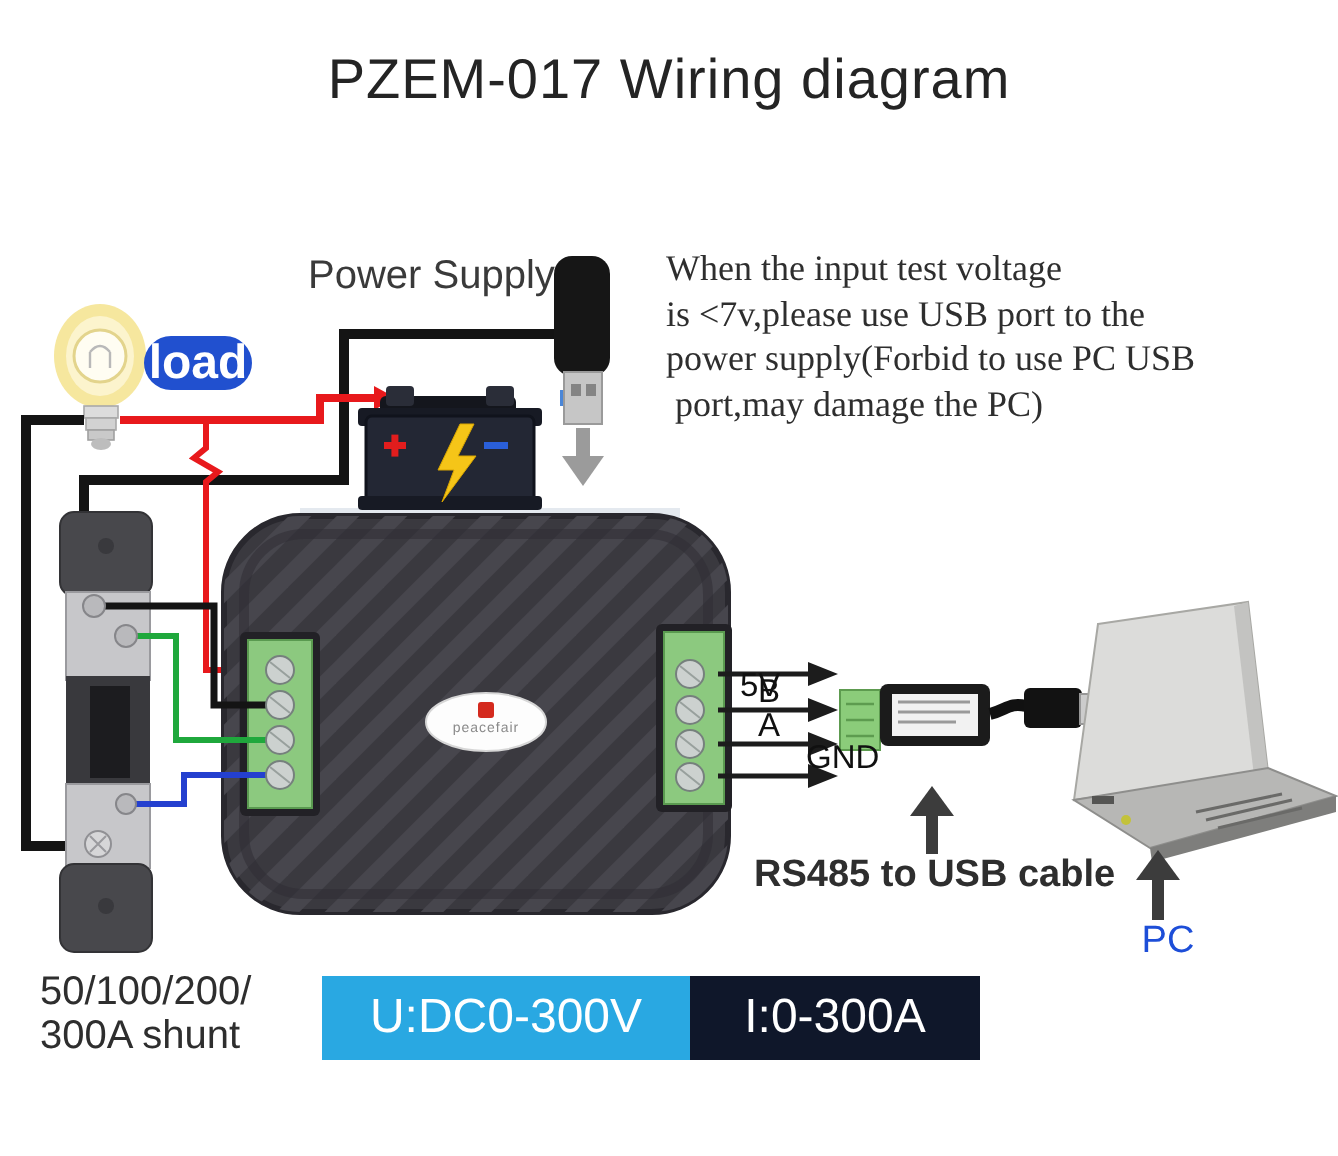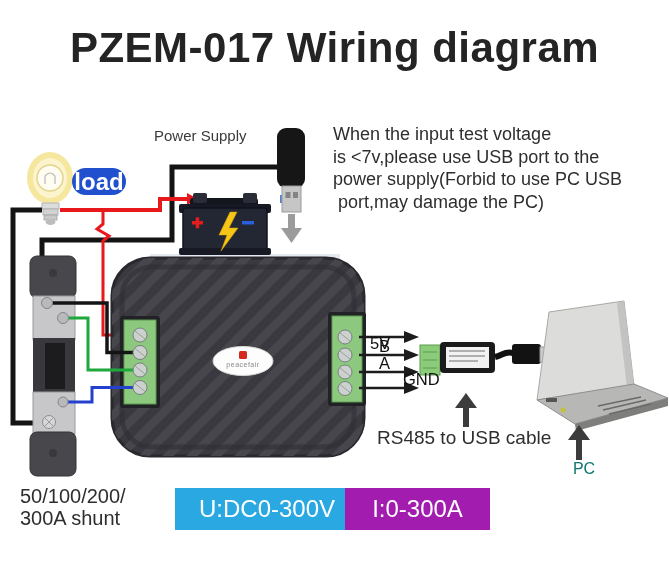--- a/index.html
+++ b/index.html
@@ -1,35 +1,35 @@
 <!DOCTYPE html>
 <html><head>
 <meta charset="utf-8">
 <style>
   html,body{margin:0;padding:0;background:#fff;}
   .stage{position:relative;width:669px;height:578px;background:#ffffff;
          font-family:"Liberation Sans",sans-serif;overflow:hidden;}
   .lbl{position:absolute;color:#2f2f2f;white-space:pre-wrap;}
-  .title{top:24px;left:0;right:0;text-align:center;font-size:42px;color:#242424;letter-spacing:0.5px;font-weight:bold;}
-  .power-supply{left:154px;top:127px;font-size:15px;color:#3a3a3a;}
-  .usb-note{left:333px;top:123px;font-size:18px;line-height:22.5px;color:#2e2e2e;width:336px;}
+  .title{top:24px;left:0;right:0;text-align:center;font-size:28px;color:#242424;letter-spacing:0.5px;}
+  .power-supply{left:154px;top:127px;font-size:20px;color:#3a3a3a;}
+  .usb-note{left:333px;top:123px;font-size:18px;line-height:22.5px;color:#2e2e2e;width:336px;font-family:Liberation Serif, serif;}
   .load-pill{position:absolute;left:72px;top:168px;width:54px;height:27px;border-radius:14px;
              background:#2150cf;color:#fff;font-size:24px;font-weight:600;text-align:center;line-height:27px;}
   .pin{position:absolute;font-size:16.5px;color:#101010;}
   .pin-5v{left:370px;top:334px;}
   .pin-b{left:379px;top:337px;}
   .pin-a{left:379px;top:354px;}
   .pin-gnd{left:363px;top:370px;margin-left:40px;}
-  .rs485{left:377px;top:427px;font-size:19px;color:#2e2e2e;}
-  .pc{left:566px;top:460px;width:36px;text-align:center;font-size:16px;color:#0f766e;}
+  .rs485{left:377px;top:427px;font-size:19px;color:#2e2e2e;font-weight:bold;}
+  .pc{left:566px;top:460px;width:36px;text-align:center;font-size:19px;color:#1d4ed8;}
   .shunt-label{left:20px;top:485px;font-size:20px;line-height:22px;color:#2e2e2e;}
   .brand{left:217px;top:361px;width:52px;text-align:center;font-size:7px;color:#8a8a8a;letter-spacing:0.5px;}
   .banner{position:absolute;top:488px;height:42px;color:#fff;font-size:24px;text-align:center;line-height:42px;}
-  .banner-blue{left:161px;width:184px;background:#29a8e2;margin-left:14px;}
-  .banner-red{left:345px;width:145px;background:#a21caf;}
+  .banner-blue{left:161px;width:184px;background:#29a8e2;}
+  .banner-red{left:345px;width:145px;background:#0f172a;}
   svg.art{position:absolute;left:0;top:0;z-index:1;}
   .overlay{position:absolute;left:0;top:0;width:669px;height:578px;z-index:2;pointer-events:none;}
 </style>
 </head>
 <body>
 
 <div class="stage">
 
   <svg class="art" width="669" height="578" viewBox="0 0 669 578">
     <defs>

